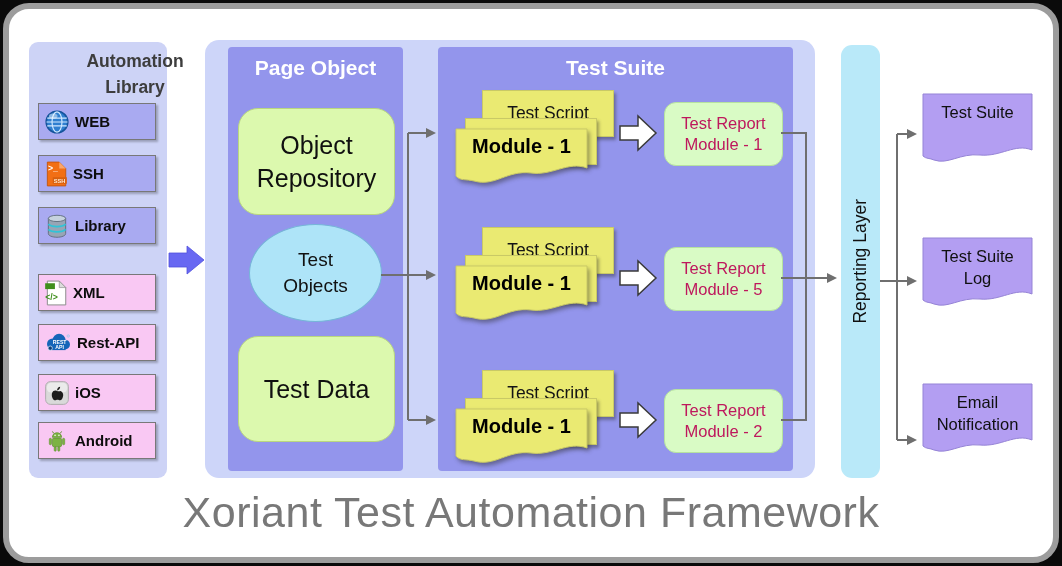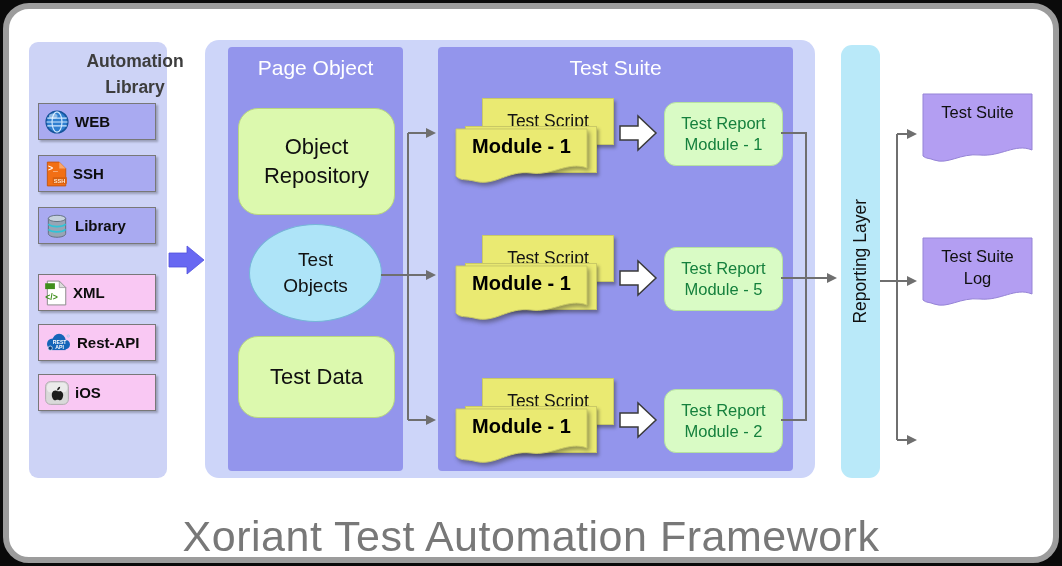--- a/index.html
+++ b/index.html
@@ -16,57 +16,57 @@
             padding-left:5px;box-sizing:border-box;border:1px solid #787878;
             font-weight:bold;font-size:15px;color:#0d0d0d;box-shadow:1.5px 1.5px 2px rgba(0,0,0,0.25);}
   .v-purple{background:#a9aaf1;align-items:center;}
   .v-pink{background:#f9c8f3;}
   .lib-item svg{flex:0 0 auto;}
   
   .mid-container{left:205px;top:40px;width:610px;height:438px;background:#cdd5f9;border-radius:14px;}
   .purple-panel{background:#9395ec;border-radius:4px;}
   .po-panel{left:228px;top:47px;width:175px;height:424px;}
   .ts-panel{left:438px;top:47px;width:355px;height:424px;}
-  .panel-title{color:#fff;font-weight:normal;font-size:21px;text-align:center;}
+  .panel-title{color:#fff;font-weight:bold;font-size:21px;text-align:center;}
   .po-title{left:228px;top:56px;width:175px;}
   .ts-title{left:438px;top:56px;width:355px;}
   .green-box{background:#dcf9ae;border:1px solid #b9d77f;border-radius:20px;display:flex;
-             align-items:center;justify-content:center;text-align:center;font-size:22px;
+             align-items:center;justify-content:center;text-align:center;font-size:25px;
              color:#101010;line-height:1.3;box-sizing:border-box;padding:4px 16px;}
   .obj-repo{left:238px;top:108px;width:157px;height:107px;}
-  .test-data{left:238px;top:336px;width:157px;height:82px;}
+  .test-data{left:238px;top:336px;width:157px;height:106px;}
   .po-ellipse{left:249px;top:224px;width:133px;height:98px;background:#aee4f8;
               border:1px solid #76b5d8;border-radius:50%;display:flex;align-items:center;
               justify-content:center;text-align:center;font-size:19px;line-height:1.35;
               box-sizing:border-box;padding:0 24px;}
   
   .note-rect{background:#eaea72;border:1px solid #c9c966;box-shadow:2px 3px 3px rgba(40,40,40,0.4);
-             box-sizing:border-box;margin-top:8px;}
+             box-sizing:border-box;}
   .note-back{width:132px;height:47px;display:flex;align-items:center;justify-content:center;
              font-size:17.5px;color:#141414;}
   .note-mid{width:132px;height:47px;}
   .note-front{width:133px;height:57px;}
   .note-front svg{position:absolute;left:0;top:0;filter:drop-shadow(2px 3px 2px rgba(40,40,40,0.45));}
   .note-front-label{position:absolute;left:0;top:7px;width:133px;text-align:center;
                     font-weight:bold;font-size:20px;color:#000;}
   
   .report-box{width:117px;height:62px;background:#d9fbc5;border:1px solid #b6e2a0;border-radius:12px;
               display:flex;flex-direction:column;align-items:center;justify-content:center;
-              font-size:16.5px;line-height:1.3;color:#15803d;}
+              font-size:16.5px;line-height:1.3;color:#be185d;}
   
   .reporting-layer{left:841px;top:45px;width:39px;height:433px;background:#b9e9f9;border-radius:11px;
                    display:flex;align-items:center;justify-content:center;}
   .vtext{writing-mode:vertical-rl;transform:rotate(180deg);font-size:17.5px;color:#101010;}
   
   .flag{width:111px;height:78px;}
   .flag svg{position:absolute;left:0;top:0;}
   .flag-label{position:absolute;left:0;top:9px;width:111px;text-align:center;font-size:16.5px;
               line-height:1.32;color:#101010;}
   
-  .big-title{left:0;right:0;top:512px;text-align:center;font-size:43px;color:#787878;
+  .big-title{left:0;right:0;top:488px;text-align:center;font-size:43px;color:#787878;
              letter-spacing:0.5px;}
   .overlay{position:absolute;left:0;top:0;z-index:6;pointer-events:none;}
   .z2{z-index:2;} .z3{z-index:3;} .z4{z-index:4;}
 </style>
 </head>
 <body>
 
 <div class="canvas">
   <div class="abs frame"></div>
 
@@ -132,20 +132,35 @@
       <circle cx="19.5" cy="12.5" r="4.6" fill="#1565b8"></circle>
       <rect x="7" y="11" width="13" height="6.6" fill="#1565b8"></rect>
       <circle cx="22.5" cy="4.5" r="1.1" fill="none" stroke="#9ec7ec" stroke-width="0.8"></circle>
       <circle cx="5.8" cy="15.8" r="2" fill="#0c3f78" stroke="#cfe4f7" stroke-width="0.7"></circle>
       <text x="14.5" y="11.5" font-size="4.8" font-weight="bold" fill="#ffffff" text-anchor="middle">REST</text>
       <text x="14.5" y="16.5" font-size="4.8" font-weight="bold" fill="#ffffff" text-anchor="middle">API</text>
     </svg>
     <span>Rest-API</span>
   </div>
 
+  <div class="abs lib-item v-pink z3" style="top:422px">
+    <svg width="26" height="26" viewBox="0 0 24 24">
+      <path d="M7.7 8.6 a4.3 4.3 0 0 1 8.6 0 z" fill="#7cb342" stroke="#5a8f2a" stroke-width="0.6"></path>
+      <line x1="9" y1="5" x2="7.8" y2="3.2" stroke="#5a8f2a" stroke-width="0.9"></line>
+      <line x1="15" y1="5" x2="16.2" y2="3.2" stroke="#5a8f2a" stroke-width="0.9"></line>
+      <circle cx="10.2" cy="6.8" r="0.7" fill="#fff"></circle>
+      <circle cx="13.8" cy="6.8" r="0.7" fill="#fff"></circle>
+      <rect x="7.7" y="9.3" width="8.6" height="8" rx="1.6" fill="#7cb342" stroke="#5a8f2a" stroke-width="0.6"></rect>
+      <rect x="4.9" y="9.5" width="2" height="6" rx="1" fill="#7cb342" stroke="#5a8f2a" stroke-width="0.5"></rect>
+      <rect x="17.1" y="9.5" width="2" height="6" rx="1" fill="#7cb342" stroke="#5a8f2a" stroke-width="0.5"></rect>
+      <rect x="9.4" y="17.4" width="1.9" height="4" rx="0.9" fill="#7cb342" stroke="#5a8f2a" stroke-width="0.5"></rect>
+      <rect x="12.7" y="17.4" width="1.9" height="4" rx="0.9" fill="#7cb342" stroke="#5a8f2a" stroke-width="0.5"></rect>
+    </svg>
+    <span>Android</span>
+  </div>
 
   <div class="abs mid-container z2"></div>
 
   <div class="abs purple-panel po-panel z3"></div>
   <div class="abs panel-title po-title z4">Page Object</div>
   <div class="abs green-box obj-repo z4">Object Repository</div>
   <div class="abs po-ellipse z4">Test Objects</div>
   <div class="abs green-box test-data z4">Test Data</div>
 
   <div class="abs purple-panel ts-panel z3"></div>
@@ -202,20 +217,29 @@
       <span style="display:block">Test Suite</span>
     </div>
   </div>
   <div class="abs flag z3" style="left:922px;top:237px">
     <svg width="111" height="78" viewBox="0 0 111 78" preserveAspectRatio="none">
       <path d="M1 1 H110 V57 C93 50 79 64 58 62 C38 60 26 72 12 67 C8 65 4 66 1 63 Z" fill="#b39ef2" stroke="#9583d6" stroke-width="1"></path>
     </svg>
     <div class="flag-label">
       <span style="display:block">Test Suite</span>
       <span style="display:block">Log</span>
+    </div>
+  </div>
+  <div class="abs flag z3" style="left:922px;top:383px">
+    <svg width="111" height="78" viewBox="0 0 111 78" preserveAspectRatio="none">
+      <path d="M1 1 H110 V57 C93 50 79 64 58 62 C38 60 26 72 12 67 C8 65 4 66 1 63 Z" fill="#b39ef2" stroke="#9583d6" stroke-width="1"></path>
+    </svg>
+    <div class="flag-label">
+      <span style="display:block">Email</span>
+      <span style="display:block">Notification</span>
     </div>
   </div>
 
   <div class="abs big-title">Xoriant Test Automation Framework</div>
 
   <svg class="overlay" width="1062" height="566">
 
     <polygon points="169,253 187,253 187,246 204,260 187,274 187,267 169,267" fill="#6868f2" stroke="#5252dd" stroke-width="0.8"></polygon>
 
     <g stroke="#6f6f6f" stroke-width="2" fill="none">

